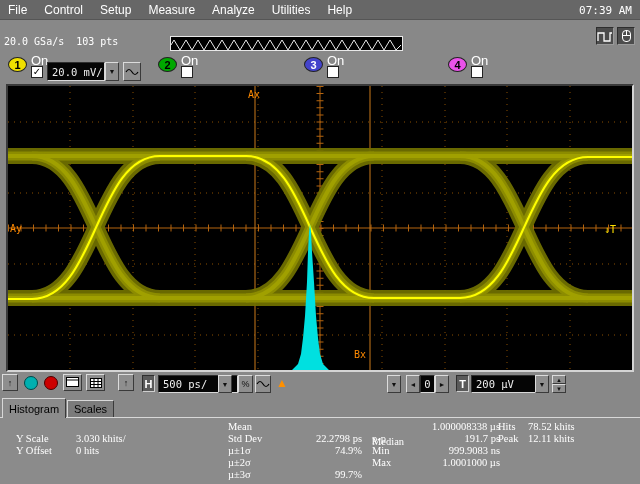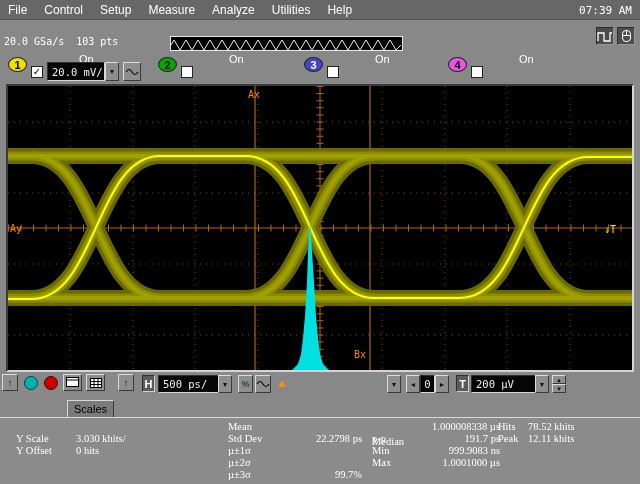--- a/index.html
+++ b/index.html
@@ -35,21 +35,21 @@
     display:flex; align-items:center; justify-content:center;
   }
 
   
   .chnum {
     position:absolute; width:19px; height:15px; border-radius:50%;
     font-weight:bold; font-size:11px;
     display:flex; align-items:center; justify-content:center;
     border:1px solid #222;
   }
-  .on-label { position:absolute; color:#fff; font-size:11px;margin-left:48px; }
+  .on-label { position:absolute; color:#fff; font-size:13px; }
   .cb {
     position:absolute; width:12px; height:12px; background:#fff;
     border:1px solid #222; color:#000; font-size:10px; line-height:10px; text-align:center;
   }
   .dd {
     position:absolute; background:#050505; color:#f0f0f0;
     font-family:"DejaVu Sans Mono", monospace; font-size:10.5px;
     display:flex; align-items:center; padding-left:4px; white-space:pre;
     border:1px solid; border-color:#2f2f2f #d8d8d8 #d8d8d8 #2f2f2f;
   }
@@ -243,21 +243,21 @@
           <line x1="8" y1="0.5" x2="8" y2="9.5" stroke="#000"></line>
         <line x1="0.5" y1="3.5" x2="11.5" y2="3.5" stroke="#000"></line>
           <line x1="0.5" y1="6.5" x2="11.5" y2="6.5" stroke="#000"></line>
       </svg>
     </div>
     <div class="btn" style="left:118px; top:2px; width:16px; height:17px;">
         <span>↑</span>
       </div>
 
     <div class="lblbox" style="left:142px; top:3px; width:13px; height:17px;">H</div>
-    <div class="dd" style="left:158px; top:3px; width:61px; height:18px;">500 ps/</div>
+    <div class="dd" style="left:158px; top:3px; width:80px; height:18px;">500 ps/</div>
     <div class="btn" style="left:218px; top:3px; width:14px; height:18px;">
         <span style="font-size:7px;">▼</span>
       </div>
     <div class="btn" style="left:238px; top:3px; width:15px; height:18px;">
         <span>%</span>
       </div>
     <div class="btn" style="left:255px; top:3px; width:16px; height:18px;">
       <svg width="14" height="10" viewBox="0 0 14 10">
         <path d="M1 5 Q4 0 7 5 Q10 10 13 5" fill="none" stroke="#000" stroke-width="1.2"></path>
       </svg>
@@ -279,32 +279,34 @@
         <span style="font-size:7px;">▼</span>
       </div>
     <div class="btn" style="left:552px; top:3px; width:14px; height:9px;">
         <span style="font-size:6px;">▲</span>
       </div>
     <div class="btn" style="left:552px; top:12px; width:14px; height:9px;">
         <span style="font-size:6px;">▼</span>
       </div>
   </div>
 
+  <div class="tab" id="tab-histogram">Histogram</div>
   <div class="tab" id="tab-scales">Scales</div>
 
   <div id="panel">
     <span class="stat" style="left:16px; top:15px;">Y Scale</span>
     <span class="stat" style="left:76px; top:15px;">3.030 khits/</span>
     <span class="stat" style="left:16px; top:27px;">Y Offset</span>
     <span class="stat" style="left:76px; top:27px;">0 hits</span>
 
     <span class="stat" style="left:228px; top:3px;">Mean</span>
     <span class="stat" style="left:228px; top:15px;">Std Dev</span>
     <span class="stat r" style="left:258px; top:15px; width:104px;">22.2798 ps</span>
     <span class="stat" style="left:228px; top:27px;">µ±1σ</span>
+    <span class="stat r" style="left:258px; top:27px; width:104px;">74.9%</span>
     <span class="stat" style="left:228px; top:39px;">µ±2σ</span>
     <span class="stat" style="left:228px; top:51px;">µ±3σ</span>
     <span class="stat r" style="left:258px; top:51px; width:104px;">99.7%</span>
 
     <span class="stat" style="left:372px; top:18px;">Median</span>
     <span class="stat r" style="left:404px; top:3px; width:96px;">1.000008338 µs</span>
     <span class="stat" style="left:372px; top:15px;">p-p</span>
     <span class="stat r" style="left:404px; top:15px; width:96px;">191.7 ps</span>
     <span class="stat" style="left:372px; top:27px;">Min</span>
     <span class="stat r" style="left:404px; top:27px; width:96px;">999.9083 ns</span>

